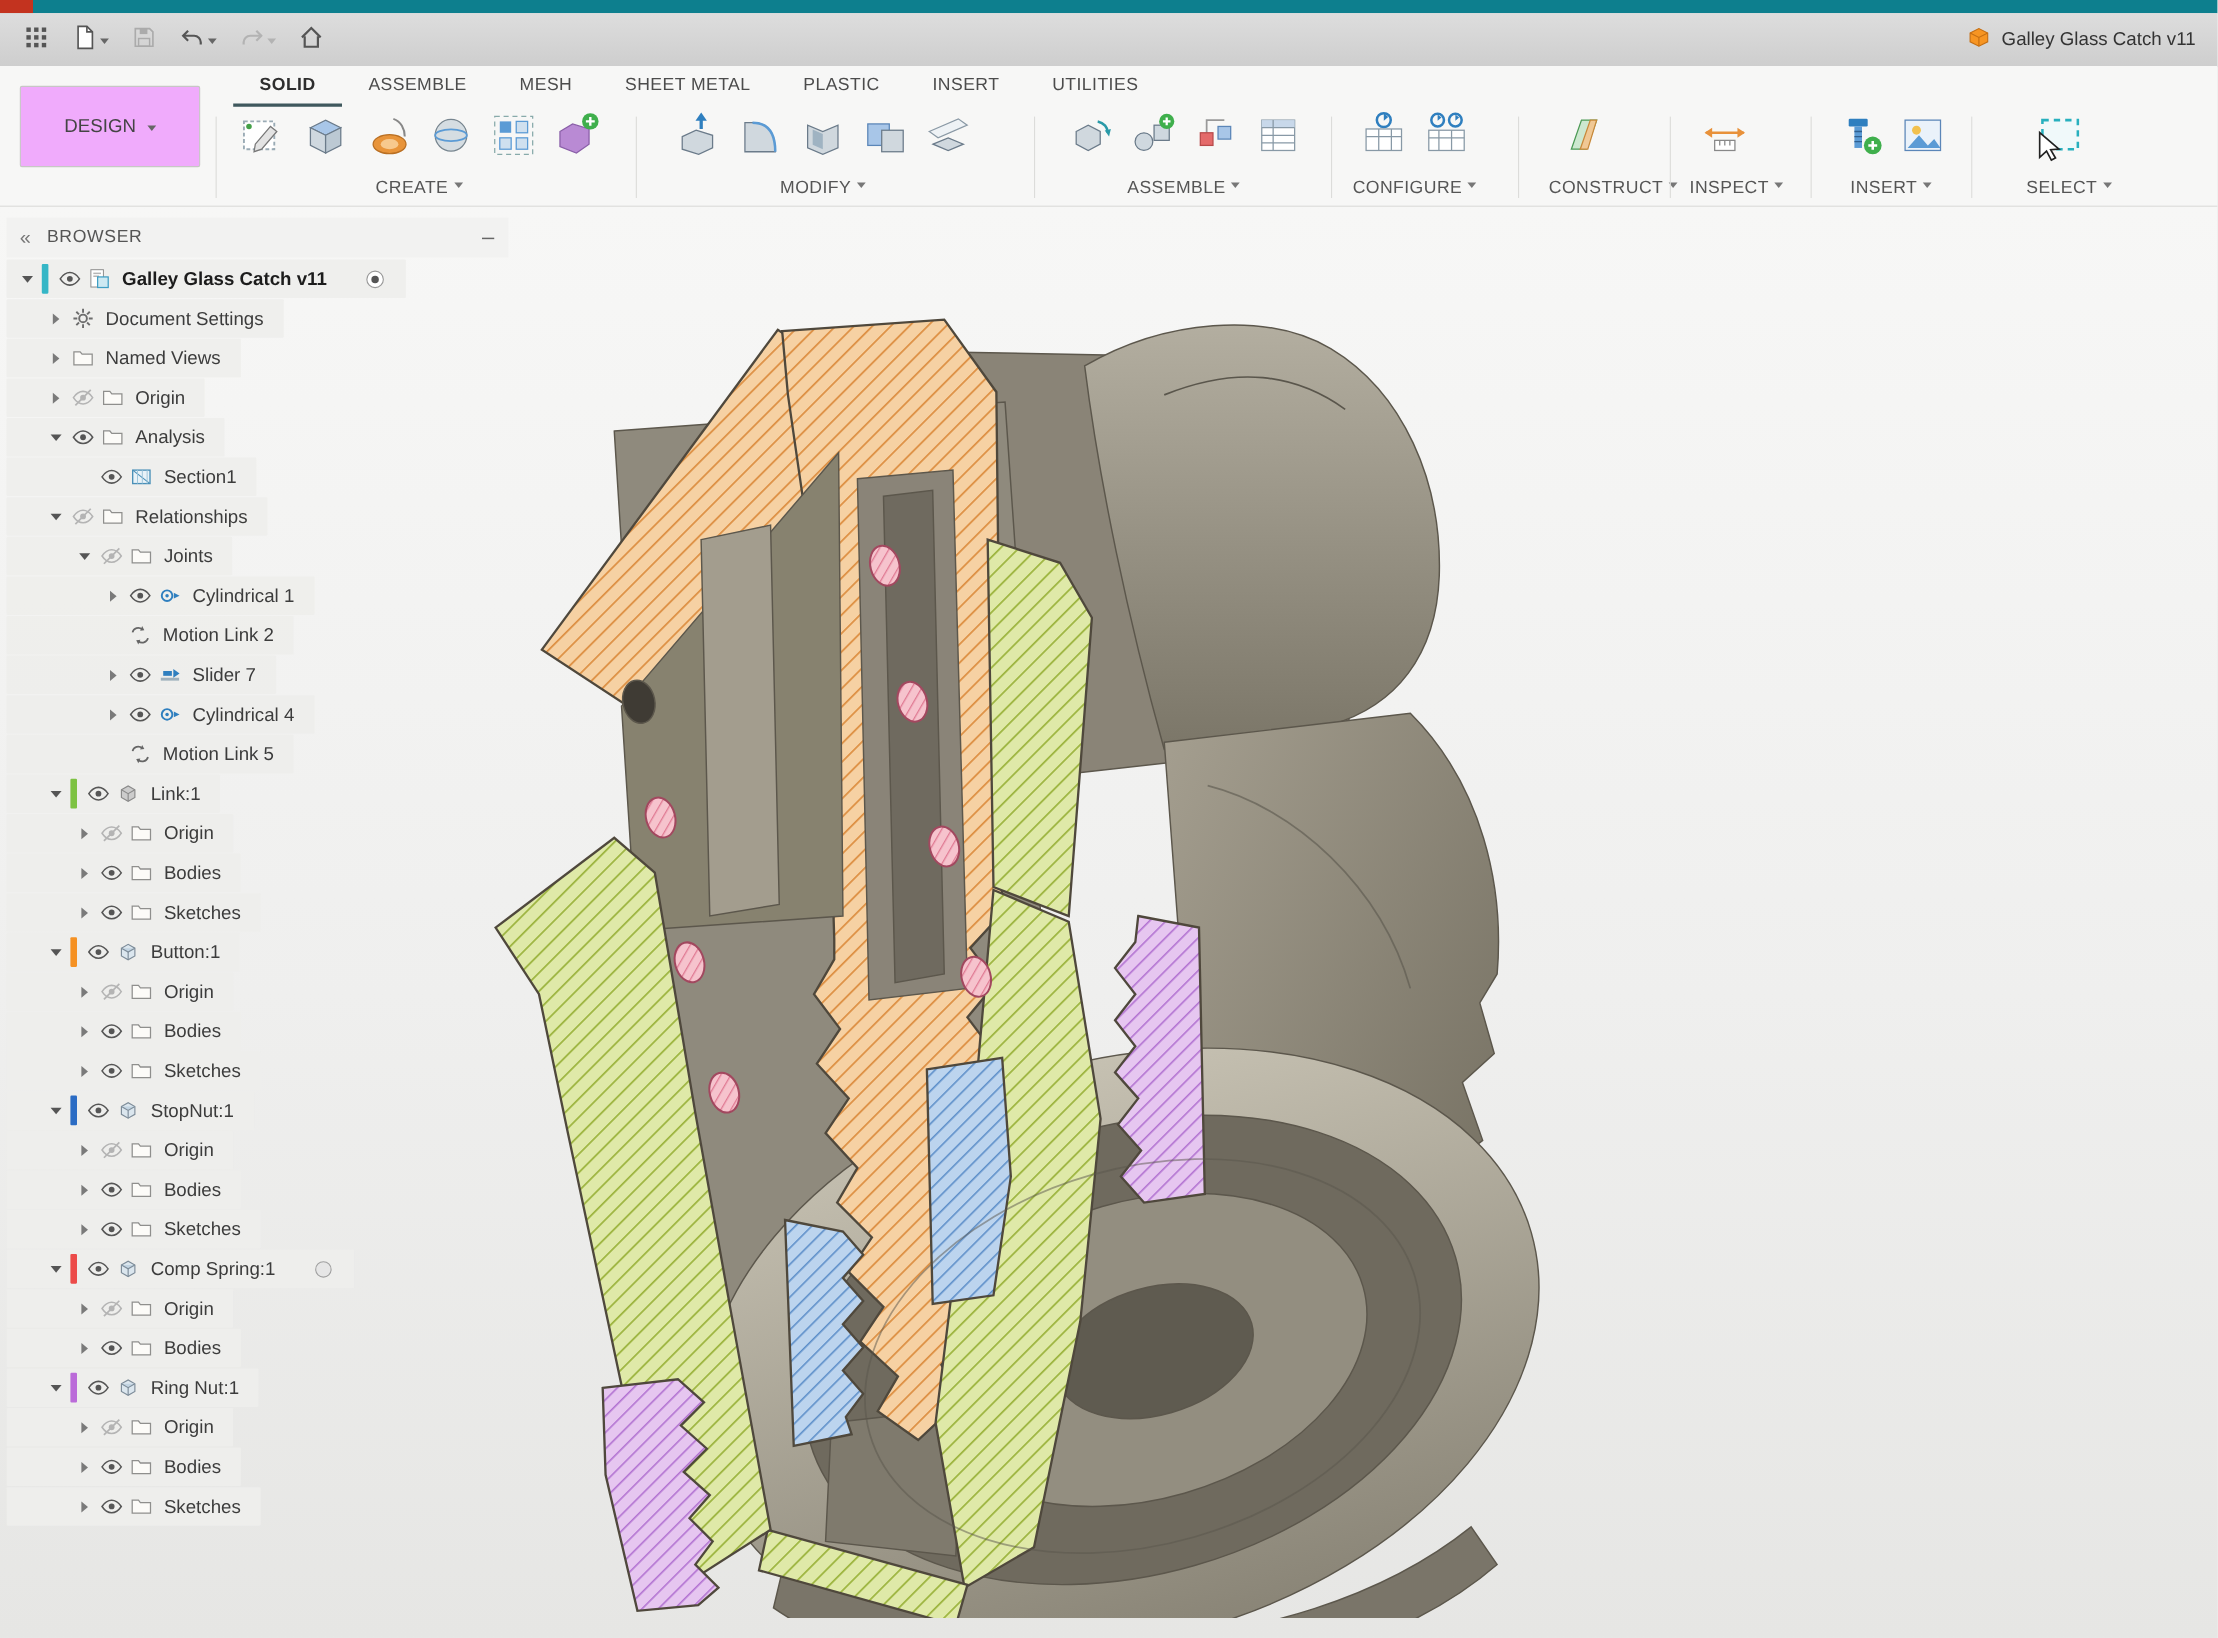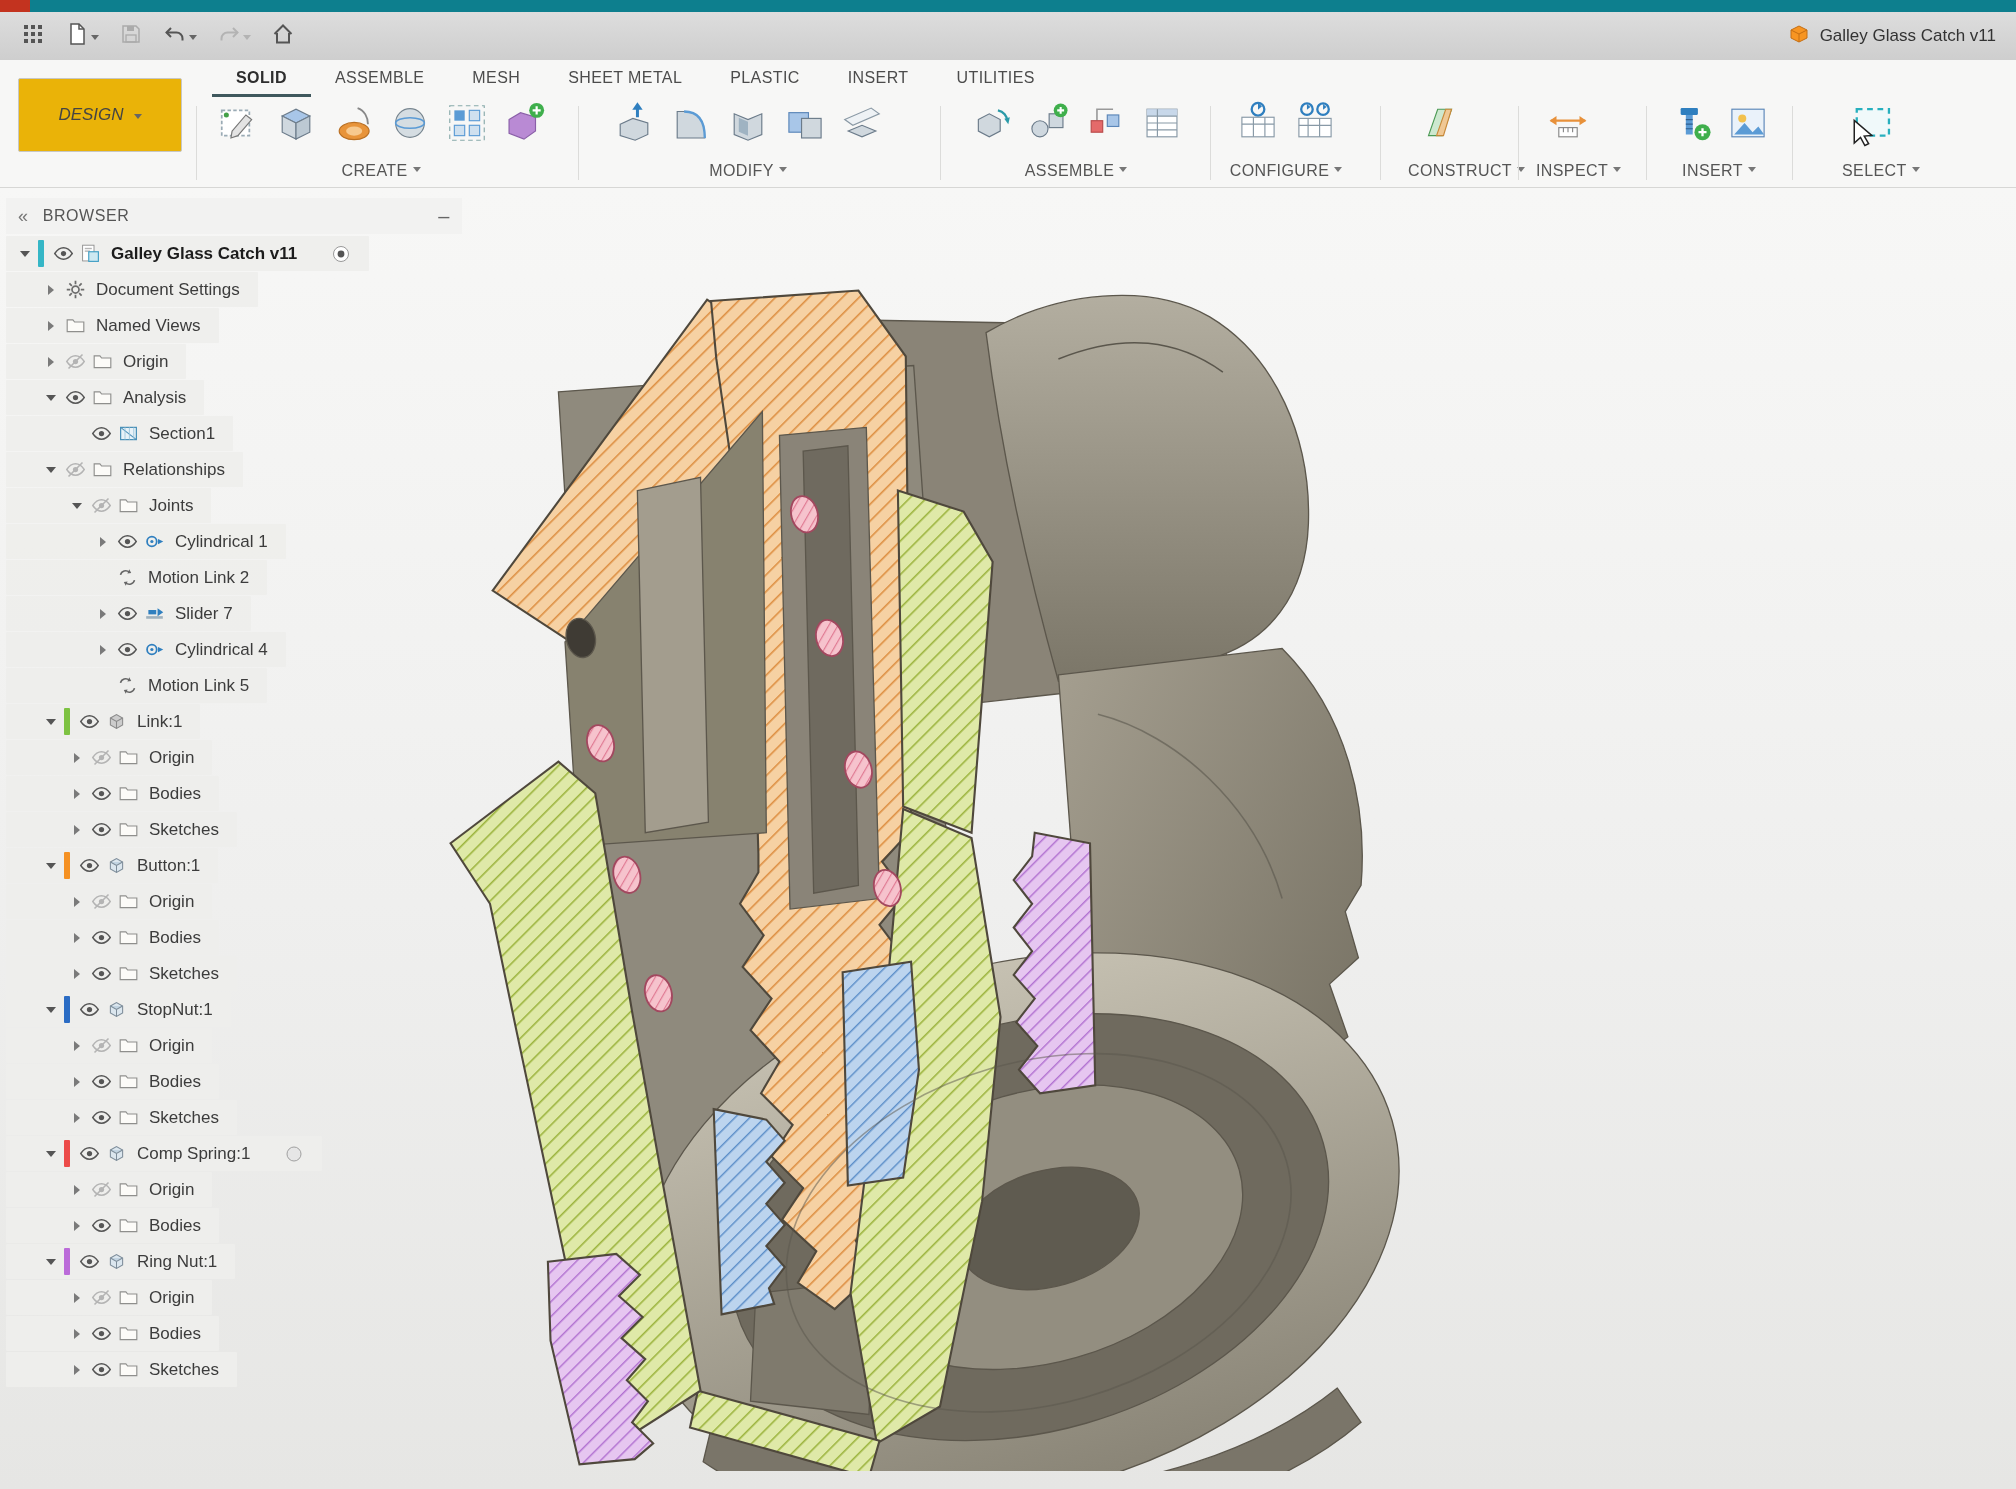--- a/index.html
+++ b/index.html
@@ -19,23 +19,23 @@
   .qbtn svg{width:24px;height:24px;}
   .caret{width:0;height:0;border:4px solid transparent;border-top:5px solid #666;display:inline-block;margin-top:6px;}
   .caret.dis{border-top-color:#b3b3b3;}
   .doc-chip{position:absolute;right:20px;top:12px;height:48px;display:flex;align-items:center;gap:9px;font-size:17px;color:#333;}
   .doc-chip svg{width:24px;height:24px;}
   
   .ribbon{position:absolute;top:60px;left:0;right:0;height:127px;background:#f7f7f6;border-bottom:1px solid #d7d7d5;}
   .tabs{position:absolute;top:0;left:212px;height:37px;display:flex;}
   .tab{padding:9px 24px 6px;font-size:16px;color:#4c4c4c;letter-spacing:.4px;cursor:default;}
   .tab.active{font-weight:700;color:#2e2e2e;box-shadow:inset 0 -3px 0 #3f585d;}
-  .design-btn{position:absolute;left:18px;top:18px;width:162px;height:72px;background:#eab308;
+  .design-btn{position:absolute;left:18px;top:18px;width:162px;height:72px;background:#f0abfc;
     border:1px solid #c7c7c5;border-radius:2px;display:flex;align-items:center;justify-content:center;
-    gap:10px;font-size:17px;color:#444;font-style:italic;}
+    gap:10px;font-size:17px;color:#444;}
   .grp{position:absolute;top:37px;height:90px;}
   .grp-icons{display:flex;gap:5px;align-items:flex-start;justify-content:center;}
   .ticon{width:52px;height:52px;display:flex;align-items:center;justify-content:center;border-radius:3px;}
   .ticon svg{width:46px;height:46px;}
   .grp-label{position:absolute;bottom:7px;left:0;right:0;text-align:center;font-size:16px;color:#555;
     letter-spacing:.4px;white-space:nowrap;}
   .caret-sm{width:0;height:0;border:4px solid transparent;border-top:5px solid #777;display:inline-block;margin-left:5px;}
   .gsep{position:absolute;top:46px;width:1px;height:74px;background:#dcdcda;}
   
   .viewport{position:absolute;top:188px;left:0;right:0;bottom:0;

